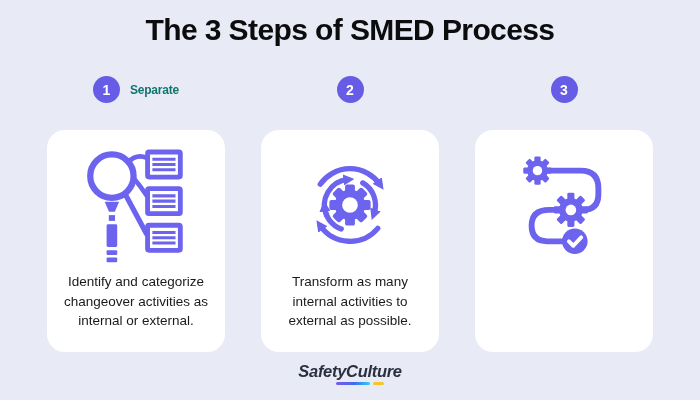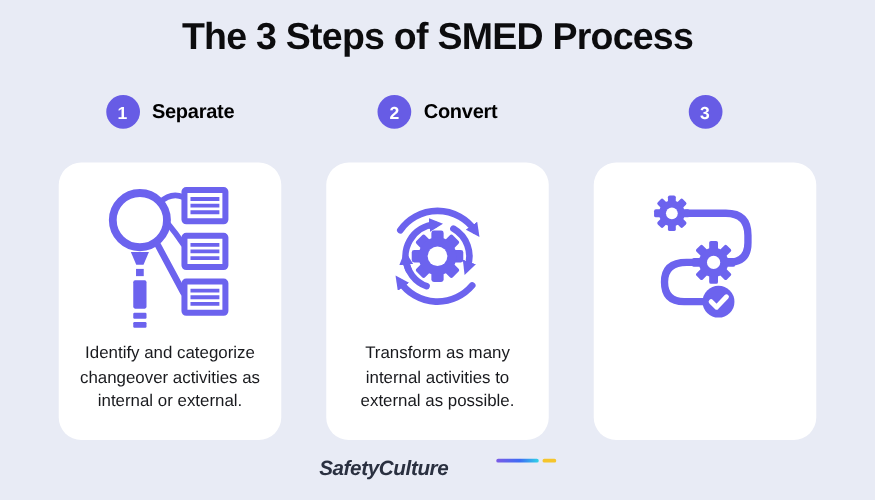--- a/index.html
+++ b/index.html
@@ -31,21 +31,21 @@
     display:flex; align-items:center; justify-content:center; gap:10px;
   }
   .badge {
     width:27px; height:27px; border-radius:50%;
     background:#675CE5; color:#FFFFFF;
     font-size:14px; font-weight:700;
     display:flex; align-items:center; justify-content:center;
     flex:0 0 auto;
   }
   .step-label {
-    font-size:16px; font-weight:700; color:#000000; letter-spacing:-0.2px;
+    font-size:12px; font-weight:700; color:#0f766e; letter-spacing:-0.2px;
   }
 
   .card {
     width:178px; height:222px;
     background:#FFFFFF; border-radius:18px;
     display:flex; flex-direction:column; align-items:center;margin-top:10px;
   }
   .icon-wrap {
     height:140px; width:100%;
     display:flex; align-items:center; justify-content:center;
@@ -53,21 +53,21 @@
   }
   .desc {
     font-size:13.5px; line-height:1.45; color:#191A1E;
     text-align:center; padding:2px 9px 0 9px;
   }
 
   .footer {
     position:absolute; bottom:15px; left:0; width:700px;
     display:flex; justify-content:center;
   }
-  .brand-block { display:inline-flex; flex-direction:row; }
+  .brand-block { display:inline-flex; flex-direction:column; }
   .brand {
     font-size:16.5px; font-weight:800; font-style:italic;
     color:#2A3040; letter-spacing:-0.3px;
   }
   .brand-underline { display:flex; gap:3px; margin-top:1px; margin-left:38px; }
   .brand-underline .seg-gradient {
     width:34px; height:3px; border-radius:2px;
     background:linear-gradient(90deg,#7B5BE6 0%,#3D6BF4 55%,#2FD3E8 100%);
   }
   .brand-underline .seg-yellow {
@@ -119,21 +119,20 @@
             </g>
           </svg>
         </div>
         <div class="desc">Identify and categorize changeover activities as internal or external.</div>
       </div>
     </div>
 
     <div class="col">
       <div class="step-header">
         <div class="badge">2</div>
-        <div class="step-label">Convert</div>
       </div>
       <div class="card">
         <div class="icon-wrap">
           <svg width="108" height="108" viewBox="0 0 110 110">
             <defs>
               <marker id="arw" viewBox="0 0 10 10" refX="4" refY="5" markerWidth="2.1" markerHeight="2.1" orient="auto">
                 <path d="M0 0 L10 5 L0 10 z" fill="#6C63EE"></path>
               </marker>
             </defs>
 

